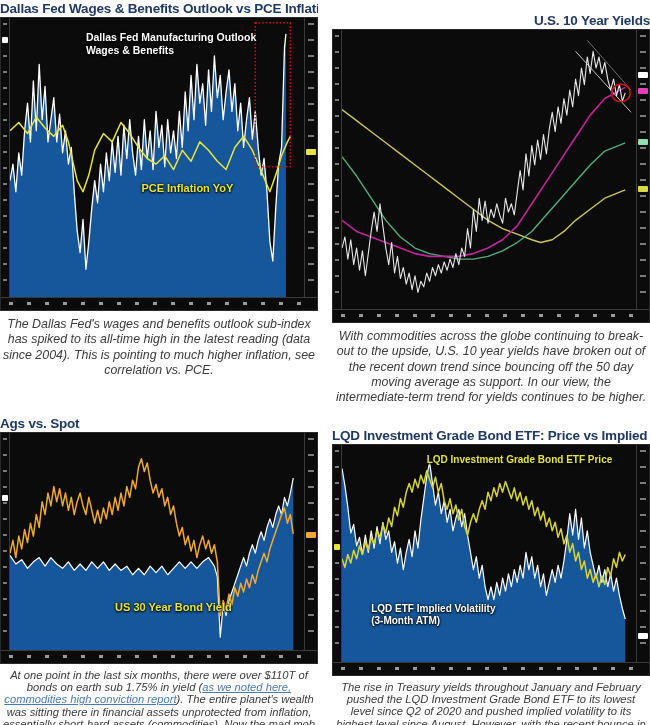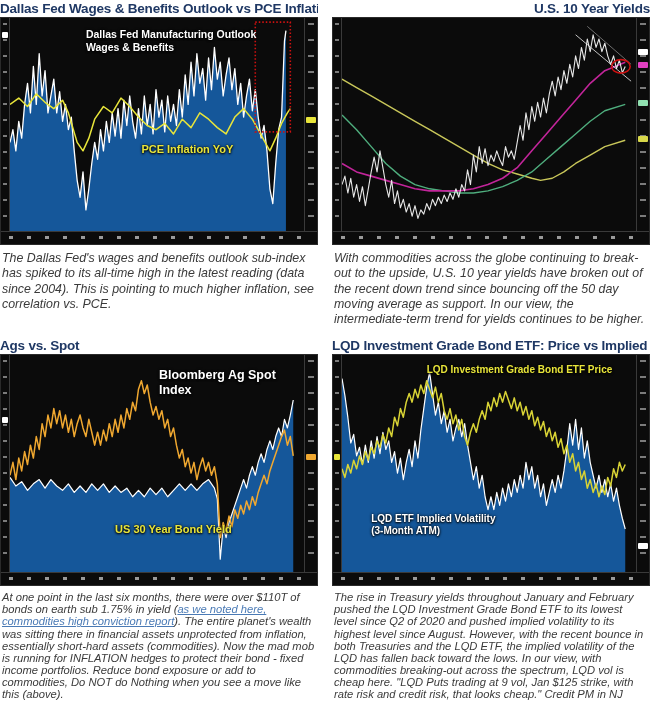--- a/index.html
+++ b/index.html
@@ -15,26 +15,26 @@
     column-gap:14px;
     row-gap:2px;
     padding:0;
   }
   .panel { position:relative; }
   .panel-title {
     font-weight:bold; font-size:13.5px; line-height:17px;
     color:#1f3864; letter-spacing:-0.2px;
     white-space:nowrap; overflow:hidden;
   }
-  .panel-title.right { text-align:right; }
+  .panel-title.right { text-align:right;margin-top:12px; }
   .chart {
     position:relative;
     background:#0b0b0b;
     border:1px solid #2a2a2a;
-    height:228px;
+    height:294px;
     overflow:hidden;
   }
   .chart.tall { height:232px; }
   .plot {
     position:absolute; left:9px; top:2px;
     width:calc(100% - 24px); height:calc(100% - 15px);
   }
   .axis {
     position:absolute; top:0; height:calc(100% - 13px); width:9px;
     background:#0b0b0b;
@@ -56,21 +56,21 @@
     background:repeating-linear-gradient(to right,#9a9a9a 0 4px,transparent 4px 18px);
   }
   .marker { position:absolute; left:1px; right:1px; height:6px; border-radius:1px; }
   .chart-labels { position:absolute; left:9px; top:2px; right:15px; bottom:15px; pointer-events:none; }
   .chart-label {
     position:absolute; font-weight:bold; white-space:pre-line;
     text-shadow:0 1px 2px #000, 0 0 3px #000; line-height:1.2;
   }
   .caption {
     font-style:italic; font-size:12.4px; line-height:1.23;
-    color:#3a3a3a; margin:6px 2px 8px 2px;
+    color:#3a3a3a; margin:6px 2px 8px 2px;text-align:center;
   }
   .caption.small { font-size:11.2px; line-height:1.08; margin-top:5px; }
   .caption-link { color:#4a7ab5; text-decoration:underline; cursor:pointer; }
 </style>
 </head>
 <body>
 
 <div class="grid">
 
   <div class="panel">
@@ -124,21 +124,20 @@
 
   <div class="panel">
     <div class="panel-title">Ags vs. Spot</div>
     <div class="chart tall">
       <svg class="plot" viewBox="0 0 100 100" preserveAspectRatio="none">
           <polygon points="0,56 2,60 4,58 6,62 8,59 10,57 12,61 14,57 16,60 18,62 20,59 22,63 24,60 26,63 28,59 30,62 32,59 34,63 36,60 38,63 40,61 42,65 44,62 46,65 48,61 50,64 52,61 54,65 56,62 58,59 60,62 62,59 64,62 66,59 68,57 70,61 71,66 72,94 73,79 74,84 75,77 76,73 77,69 78,65 79,61 80,57 81,61 82,55 83,51 84,55 85,49 86,45 87,49 88,43 89,39 90,43 91,37 92,33 93,37 94,29 95,33 96,27 97,20 97,100 0,100" fill="#15579a"></polygon>
           <polyline points="0,56 2,60 4,58 6,62 8,59 10,57 12,61 14,57 16,60 18,62 20,59 22,63 24,60 26,63 28,59 30,62 32,59 34,63 36,60 38,63 40,61 42,65 44,62 46,65 48,61 50,64 52,61 54,65 56,62 58,59 60,62 62,59 64,62 66,59 68,57 70,61 71,66 72,94 73,79 74,84 75,77 76,73 77,69 78,65 79,61 80,57 81,61 82,55 83,51 84,55 85,49 86,45 87,49 88,43 89,39 90,43 91,37 92,33 93,37 94,29 95,33 96,27 97,20" fill="none" stroke="#ffffff" stroke-width="1.2" stroke-linejoin="round" vector-effect="non-scaling-stroke"></polyline>
           <polyline points="0,55 1,49 2,57 3,47 4,53 5,44 6,50 7,41 8,47 9,37 10,43 11,31 12,37 13,27 14,33 15,24 16,31 17,25 18,33 19,27 20,35 21,29 22,37 23,31 24,27 25,33 26,37 27,29 28,35 29,41 30,35 31,41 32,34 33,39 34,31 35,37 36,29 37,35 38,27 39,33 40,24 41,29 42,21 43,25 44,15 45,11 46,17 47,13 48,21 49,27 50,23 51,29 52,25 53,33 54,29 55,37 56,33 57,41 58,47 59,43 60,51 61,47 62,54 63,49 64,57 65,51 66,47 67,53 68,49 69,55 70,51 71,59 72,84 73,77 74,81 75,74 76,79 77,71 78,75 79,69 80,73 81,67 82,71 83,65 84,69 85,63 86,59 87,55 88,59 89,53 90,49 91,45 92,41 93,37 94,34 95,41 96,37 97,46" fill="none" stroke="#f0a830" stroke-width="1.5" stroke-linejoin="round" vector-effect="non-scaling-stroke"></polyline>
         </svg>
       <div class="chart-labels">
-          <div class="chart-label" style="left: 51%; top: 5%; color: rgb(255, 255, 255); font-size: 12.5px;">Bloomberg Ag Spot Index</div>
           <div class="chart-label" style="left: 36%; top: 78%; color: rgb(232, 229, 58); font-size: 11px; text-align: right;">US 30 Year Bond Yield</div>
         </div>
       <div class="axis left">
           <div class="marker" style="top: calc(30% - 3px); background: rgb(255, 255, 255);"></div>
         </div>
       <div class="axis right">
           <div class="marker" style="top: calc(47% - 3px); background: rgb(240, 168, 48);"></div>
         </div>
       <div class="xaxis"></div>
     </div>

